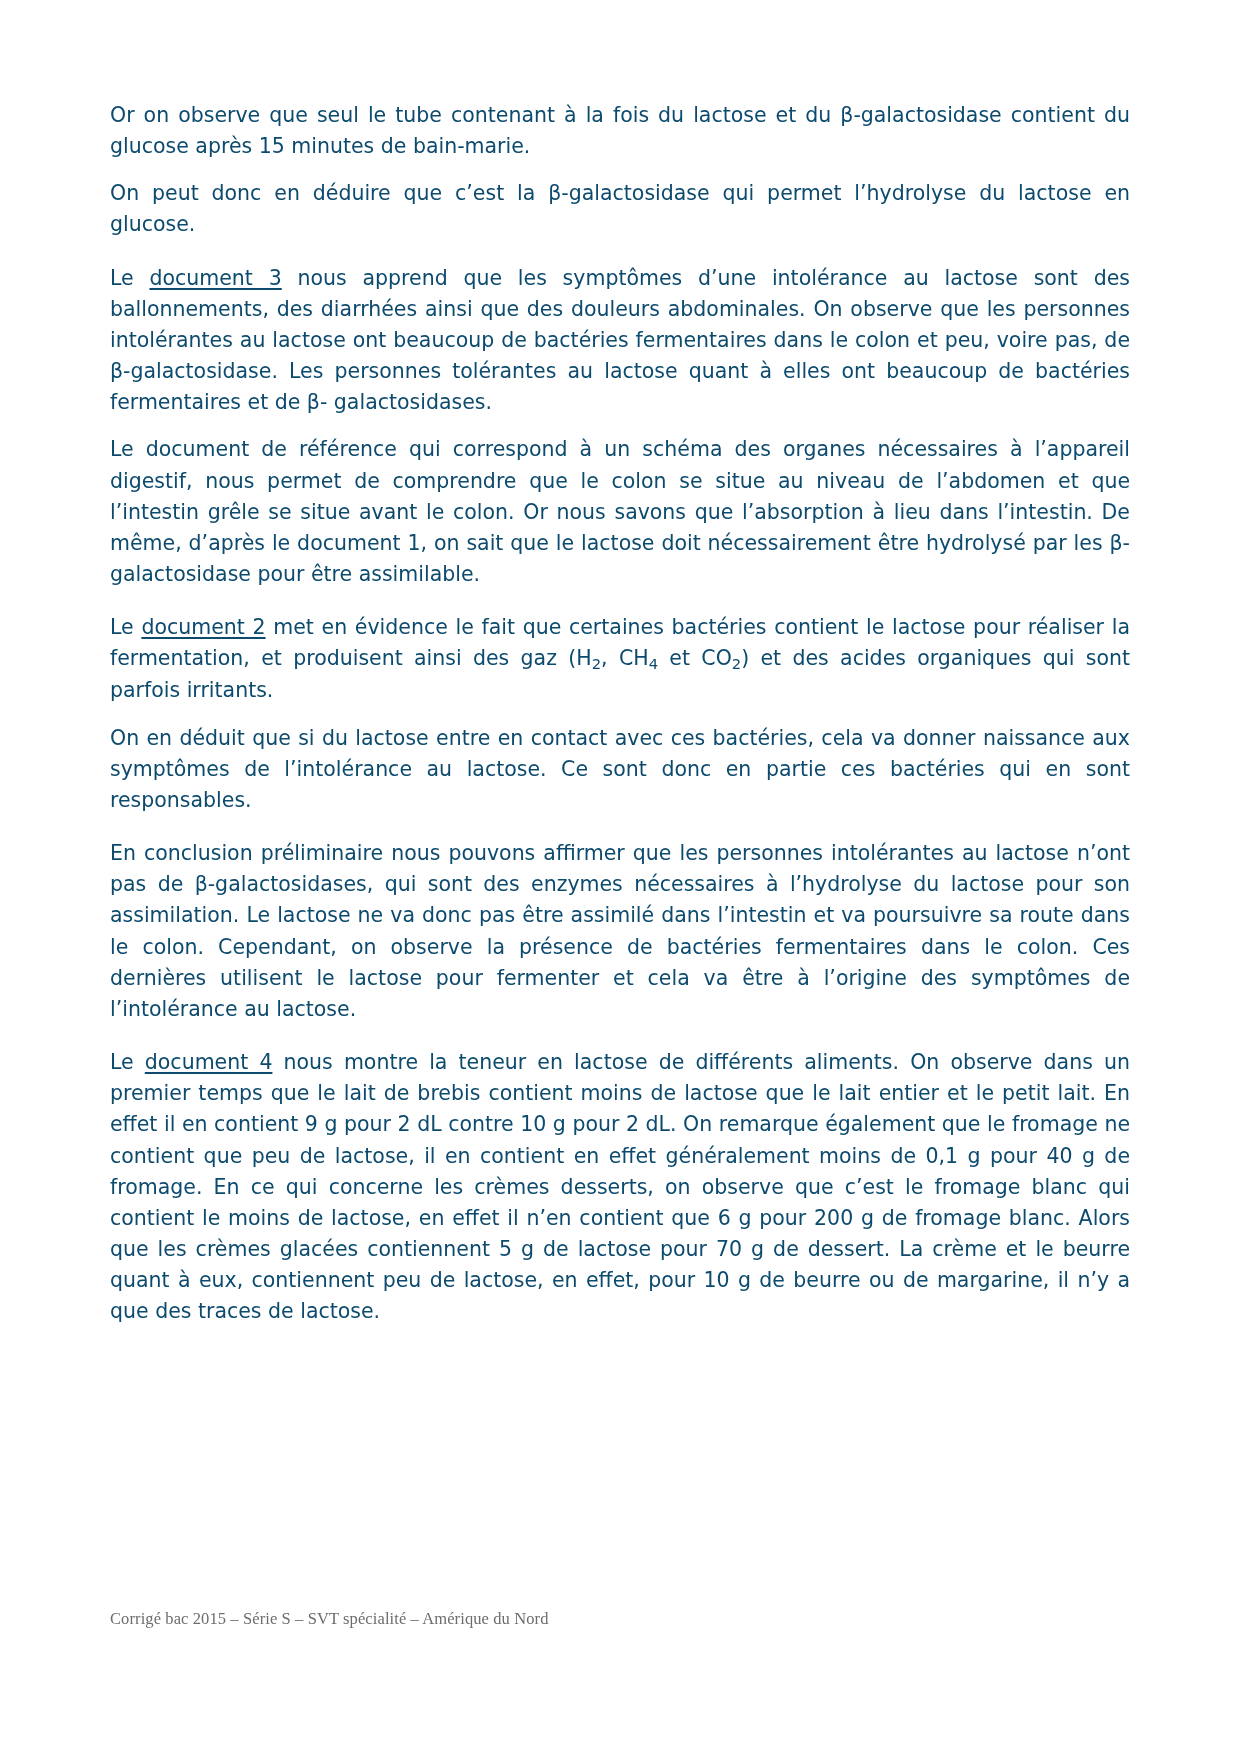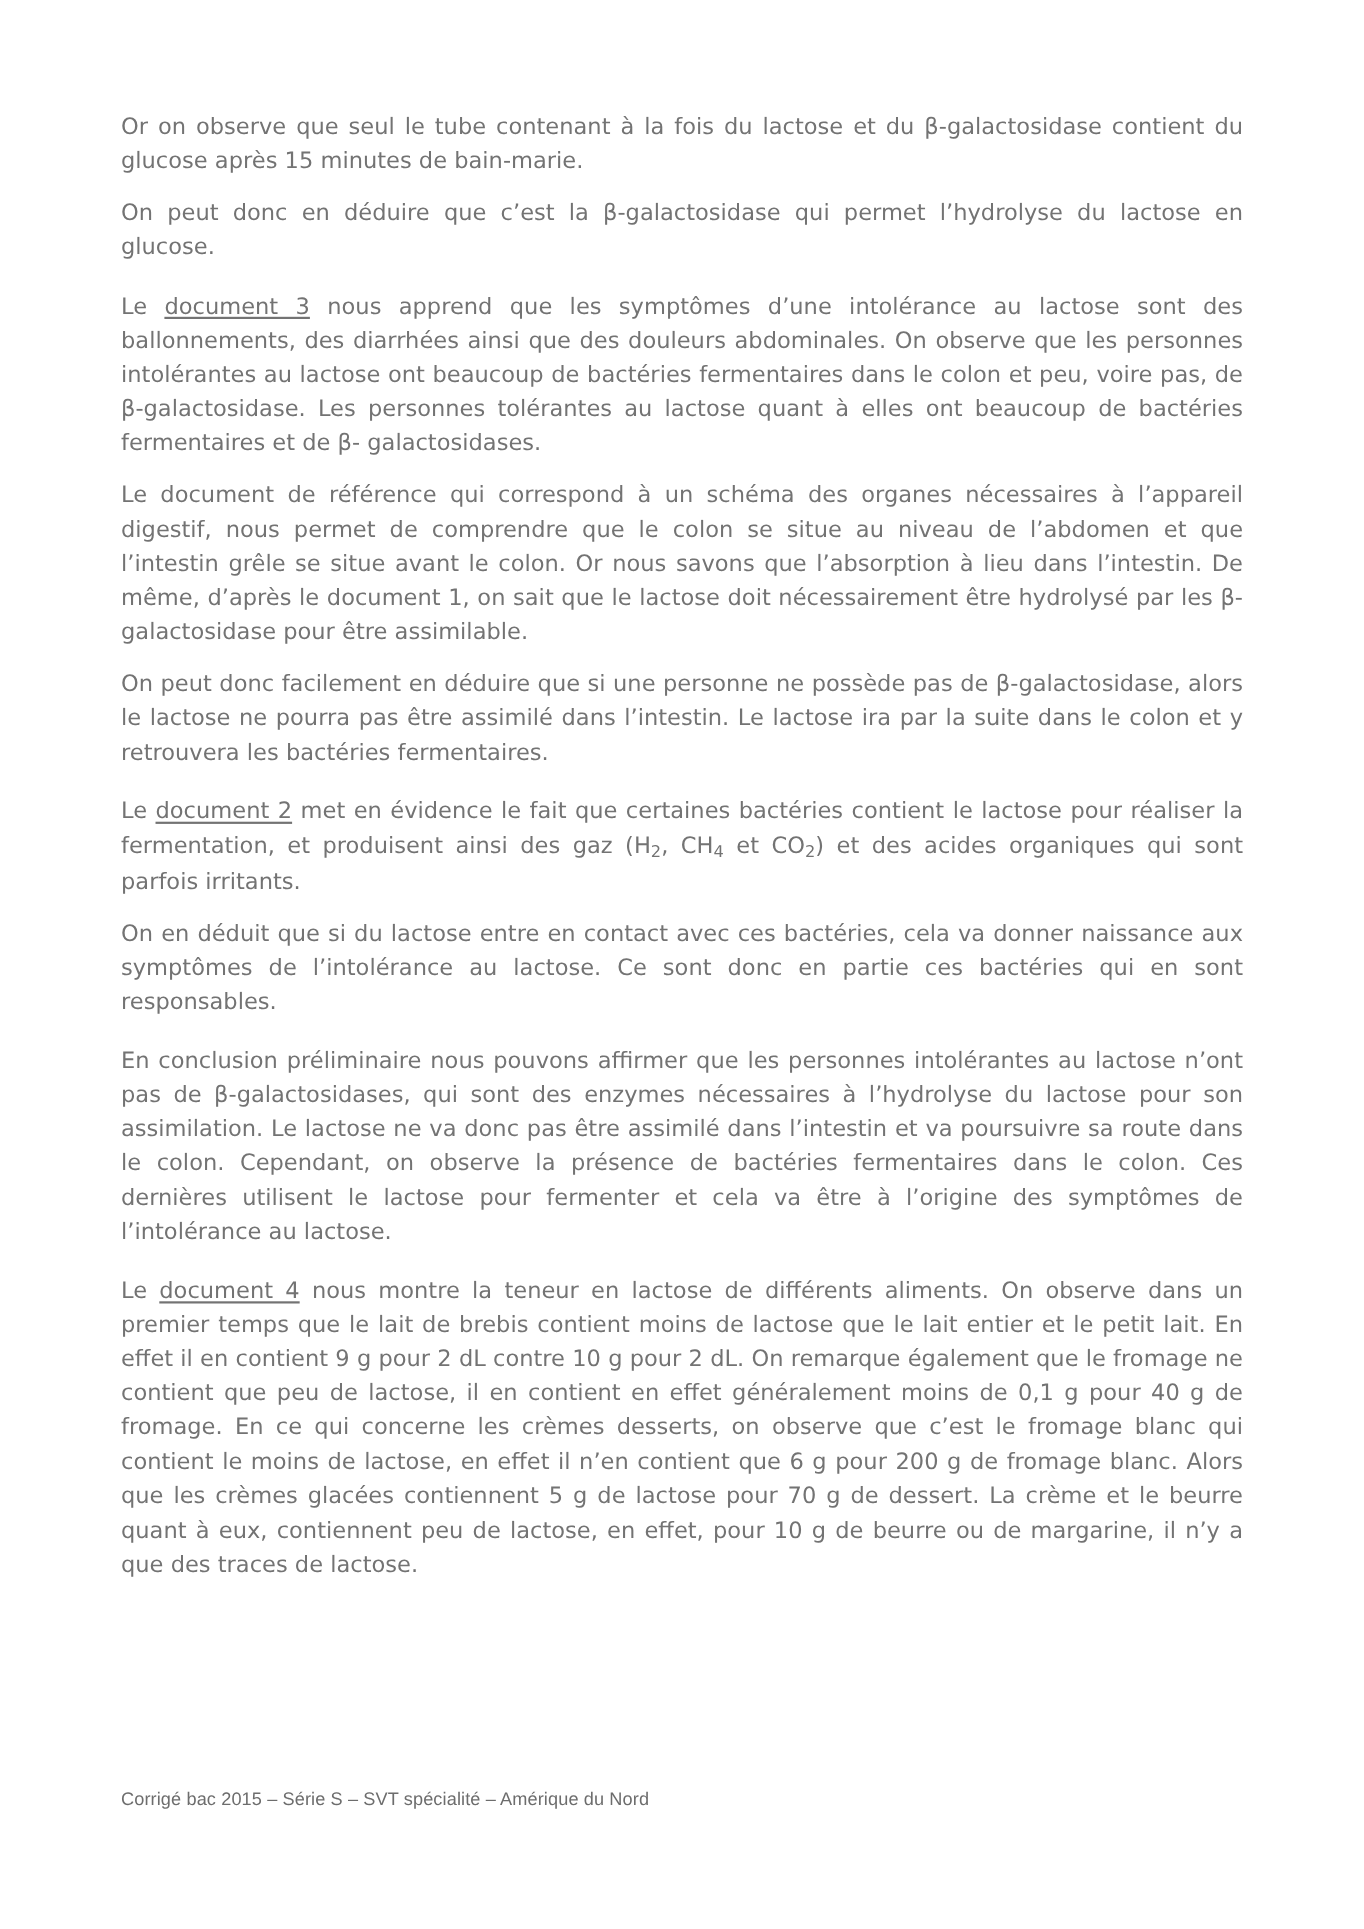--- a/index.html
+++ b/index.html
@@ -14,21 +14,21 @@
     background: #ffffff;
     box-sizing: border-box;
     padding: 100px 110px 0 110px;
     font-family: "DejaVu Sans", sans-serif;
     color: #000000;
   }
   .body-text {
     font-size: 20.5px;
     line-height: 1.52;
     text-align: justify;
-    color: #737373;
+    color: #0c4a6e;
   }
   .para {
     margin: 0 0 0 0;
     text-align: justify;
     text-justify: inter-word;
   }
   .para + .para {
     margin-top: 16px;
   }
   .gap {
@@ -38,22 +38,22 @@
     text-decoration: underline;
     text-underline-offset: 3px;
   }
   sub {
     font-size: 0.72em;
     vertical-align: -0.25em;
   }
   .footer {
     position: absolute;
     left: 110px;
-    bottom: 108px;
-    font-family: Liberation Sans, sans-serif;
+    bottom: 125px;
+    font-family: Liberation Serif, serif;
     font-size: 16.5px;
     color: #6d6d6d;
     letter-spacing: 0.1px;
   }
 </style>
 </head>
 <body>
 
 <div class="page">
 
@@ -62,21 +62,20 @@
     <p class="para"><span>Or on observe que seul le tube contenant à la fois du lactose et du β-galactosidase contient du glucose après 15 minutes de bain-marie.</span></p>
 
     <p class="para"><span>On peut donc en déduire que c’est la β-galactosidase qui permet l’hydrolyse du lactose en glucose.</span></p>
 
     <div class="gap"></div>
 
     <p class="para"><span>Le </span><span class="u">document 3</span><span> nous apprend que les symptômes d’une intolérance au lactose sont des ballonnements, des diarrhées ainsi que des douleurs abdominales. On observe que les personnes intolérantes au lactose ont beaucoup de bactéries fermentaires dans le colon et peu, voire pas, de β-galactosidase. Les personnes tolérantes au lactose quant à elles ont beaucoup de bactéries fermentaires et de β- galactosidases.</span></p>
 
     <p class="para"><span>Le document de référence qui correspond à un schéma des organes nécessaires à l’appareil digestif, nous permet de comprendre que le colon se situe au niveau de l’abdomen et que l’intestin grêle se situe avant le colon. Or nous savons que l’absorption à lieu dans l’intestin. De même, d’après le document 1, on sait que le lactose doit nécessairement être hydrolysé par les β-galactosidase pour être assimilable.</span></p>
 
-    <p class="para"><span>On peut donc facilement en déduire que si une personne ne possède pas de β-galactosidase, alors le lactose ne pourra pas être assimilé dans l’intestin. Le lactose ira par la suite dans le colon et y retrouvera les bactéries fermentaires.</span></p>
 
     <div class="gap"></div>
 
     <p class="para"><span>Le </span><span class="u">document 2</span><span> met en évidence le fait que certaines bactéries contient le lactose pour réaliser la fermentation, et produisent ainsi des gaz (H</span><sub>2</sub><span>, CH</span><sub>4</sub><span> et CO</span><sub>2</sub><span>) et des acides organiques qui sont parfois irritants.</span></p>
 
     <p class="para"><span>On en déduit que si du lactose entre en contact avec ces bactéries, cela va donner naissance aux symptômes de l’intolérance au lactose. Ce sont donc en partie ces bactéries qui en sont responsables.</span></p>
 
     <div class="gap"></div>
 
     <p class="para"><span>En conclusion préliminaire nous pouvons affirmer que les personnes intolérantes au lactose n’ont pas de β-galactosidases, qui sont des enzymes nécessaires à l’hydrolyse du lactose pour son assimilation. Le lactose ne va donc pas être assimilé dans l’intestin et va poursuivre sa route dans le colon. Cependant, on observe la présence de bactéries fermentaires dans le colon. Ces dernières utilisent le lactose pour fermenter et cela va être à l’origine des symptômes de l’intolérance au lactose.</span></p>

